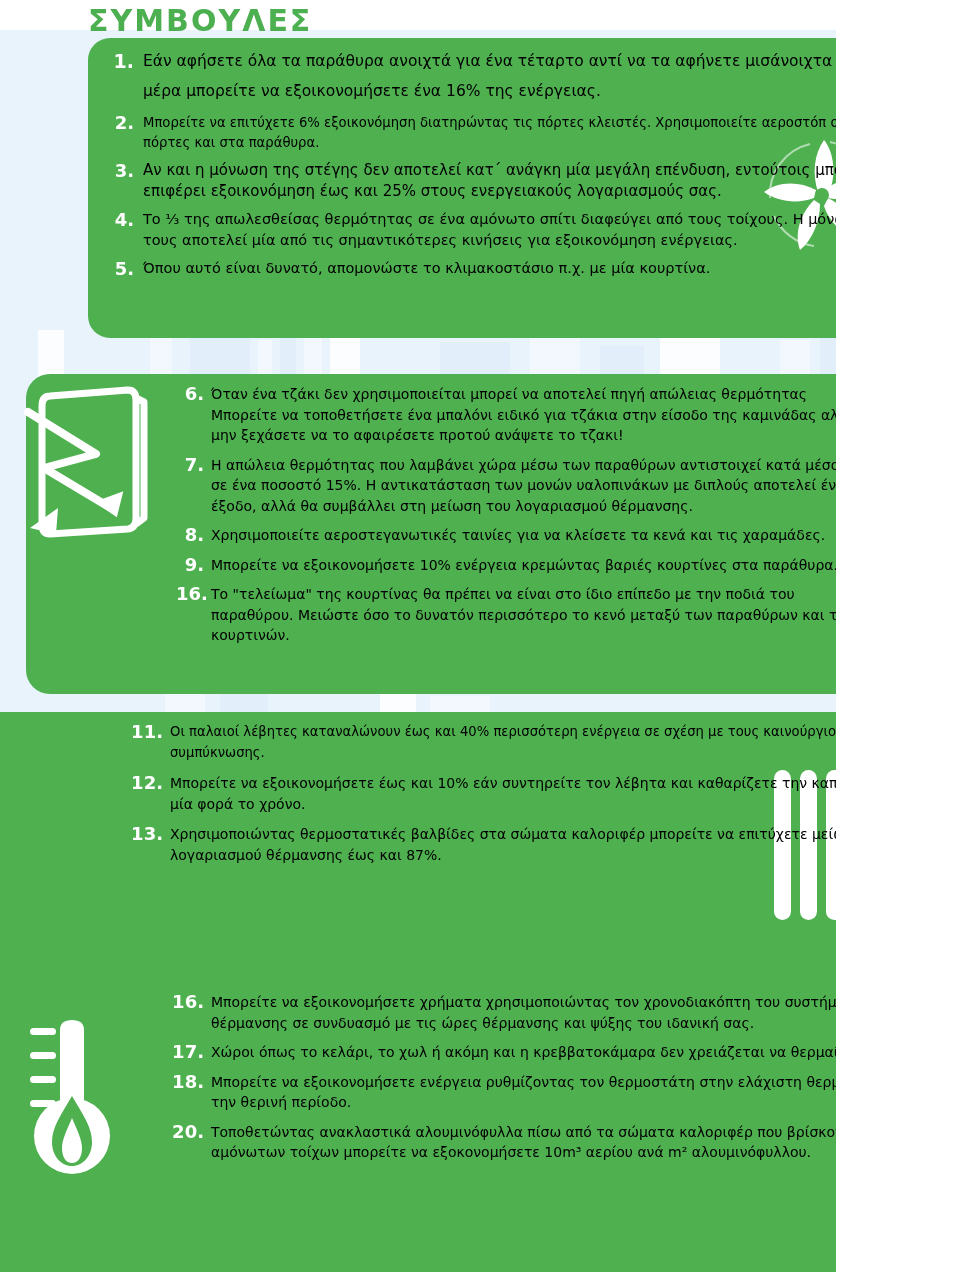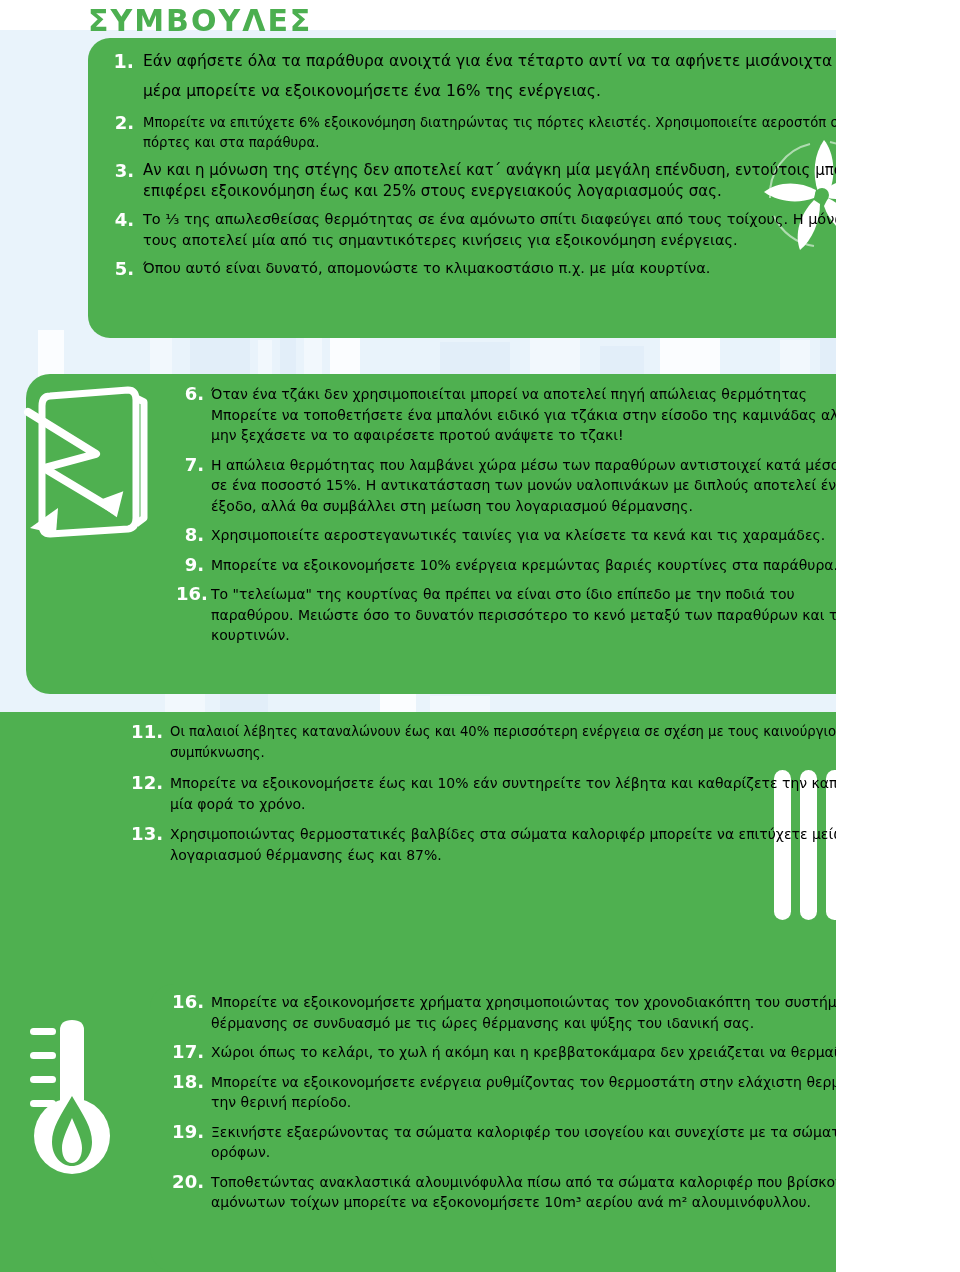--- a/index.html
+++ b/index.html
@@ -305,22 +305,18 @@
     </div>
     <div class="tip">
       <span class="num">17.</span>
       <span class="txt">Χώροι όπως το κελάρι, το χωλ ή ακόμη και η κρεββατοκάμαρα δεν χρειάζεται να θερμαίνονται.</span>
     </div>
     <div class="tip">
       <span class="num">18.</span>
       <span class="txt">Μπορείτε να εξοικονομήσετε ενέργεια ρυθμίζοντας τον θερμοστάτη στην ελάχιστη θερμοκρασία κατά την θερινή περίοδο.</span>
     </div>
     <div class="tip">
-      <span class="num">19.</span>
-      <span class="txt">Ξεκινήστε εξαερώνοντας τα σώματα καλοριφέρ του ισογείου και συνεχίστε με τα σώματα των επάνω ορόφων.</span>
-    </div>
-    <div class="tip">
       <span class="num">20.</span>
       <span class="txt">Τοποθετώντας ανακλαστικά αλουμινόφυλλα πίσω από τα σώματα καλοριφέρ που βρίσκονται επί αμόνωτων τοίχων μπορείτε να εξοκονομήσετε 10m³ αερίου ανά m² αλουμινόφυλλου.</span>
     </div>
   </div>
 
 </div>
 
 </body></html>

